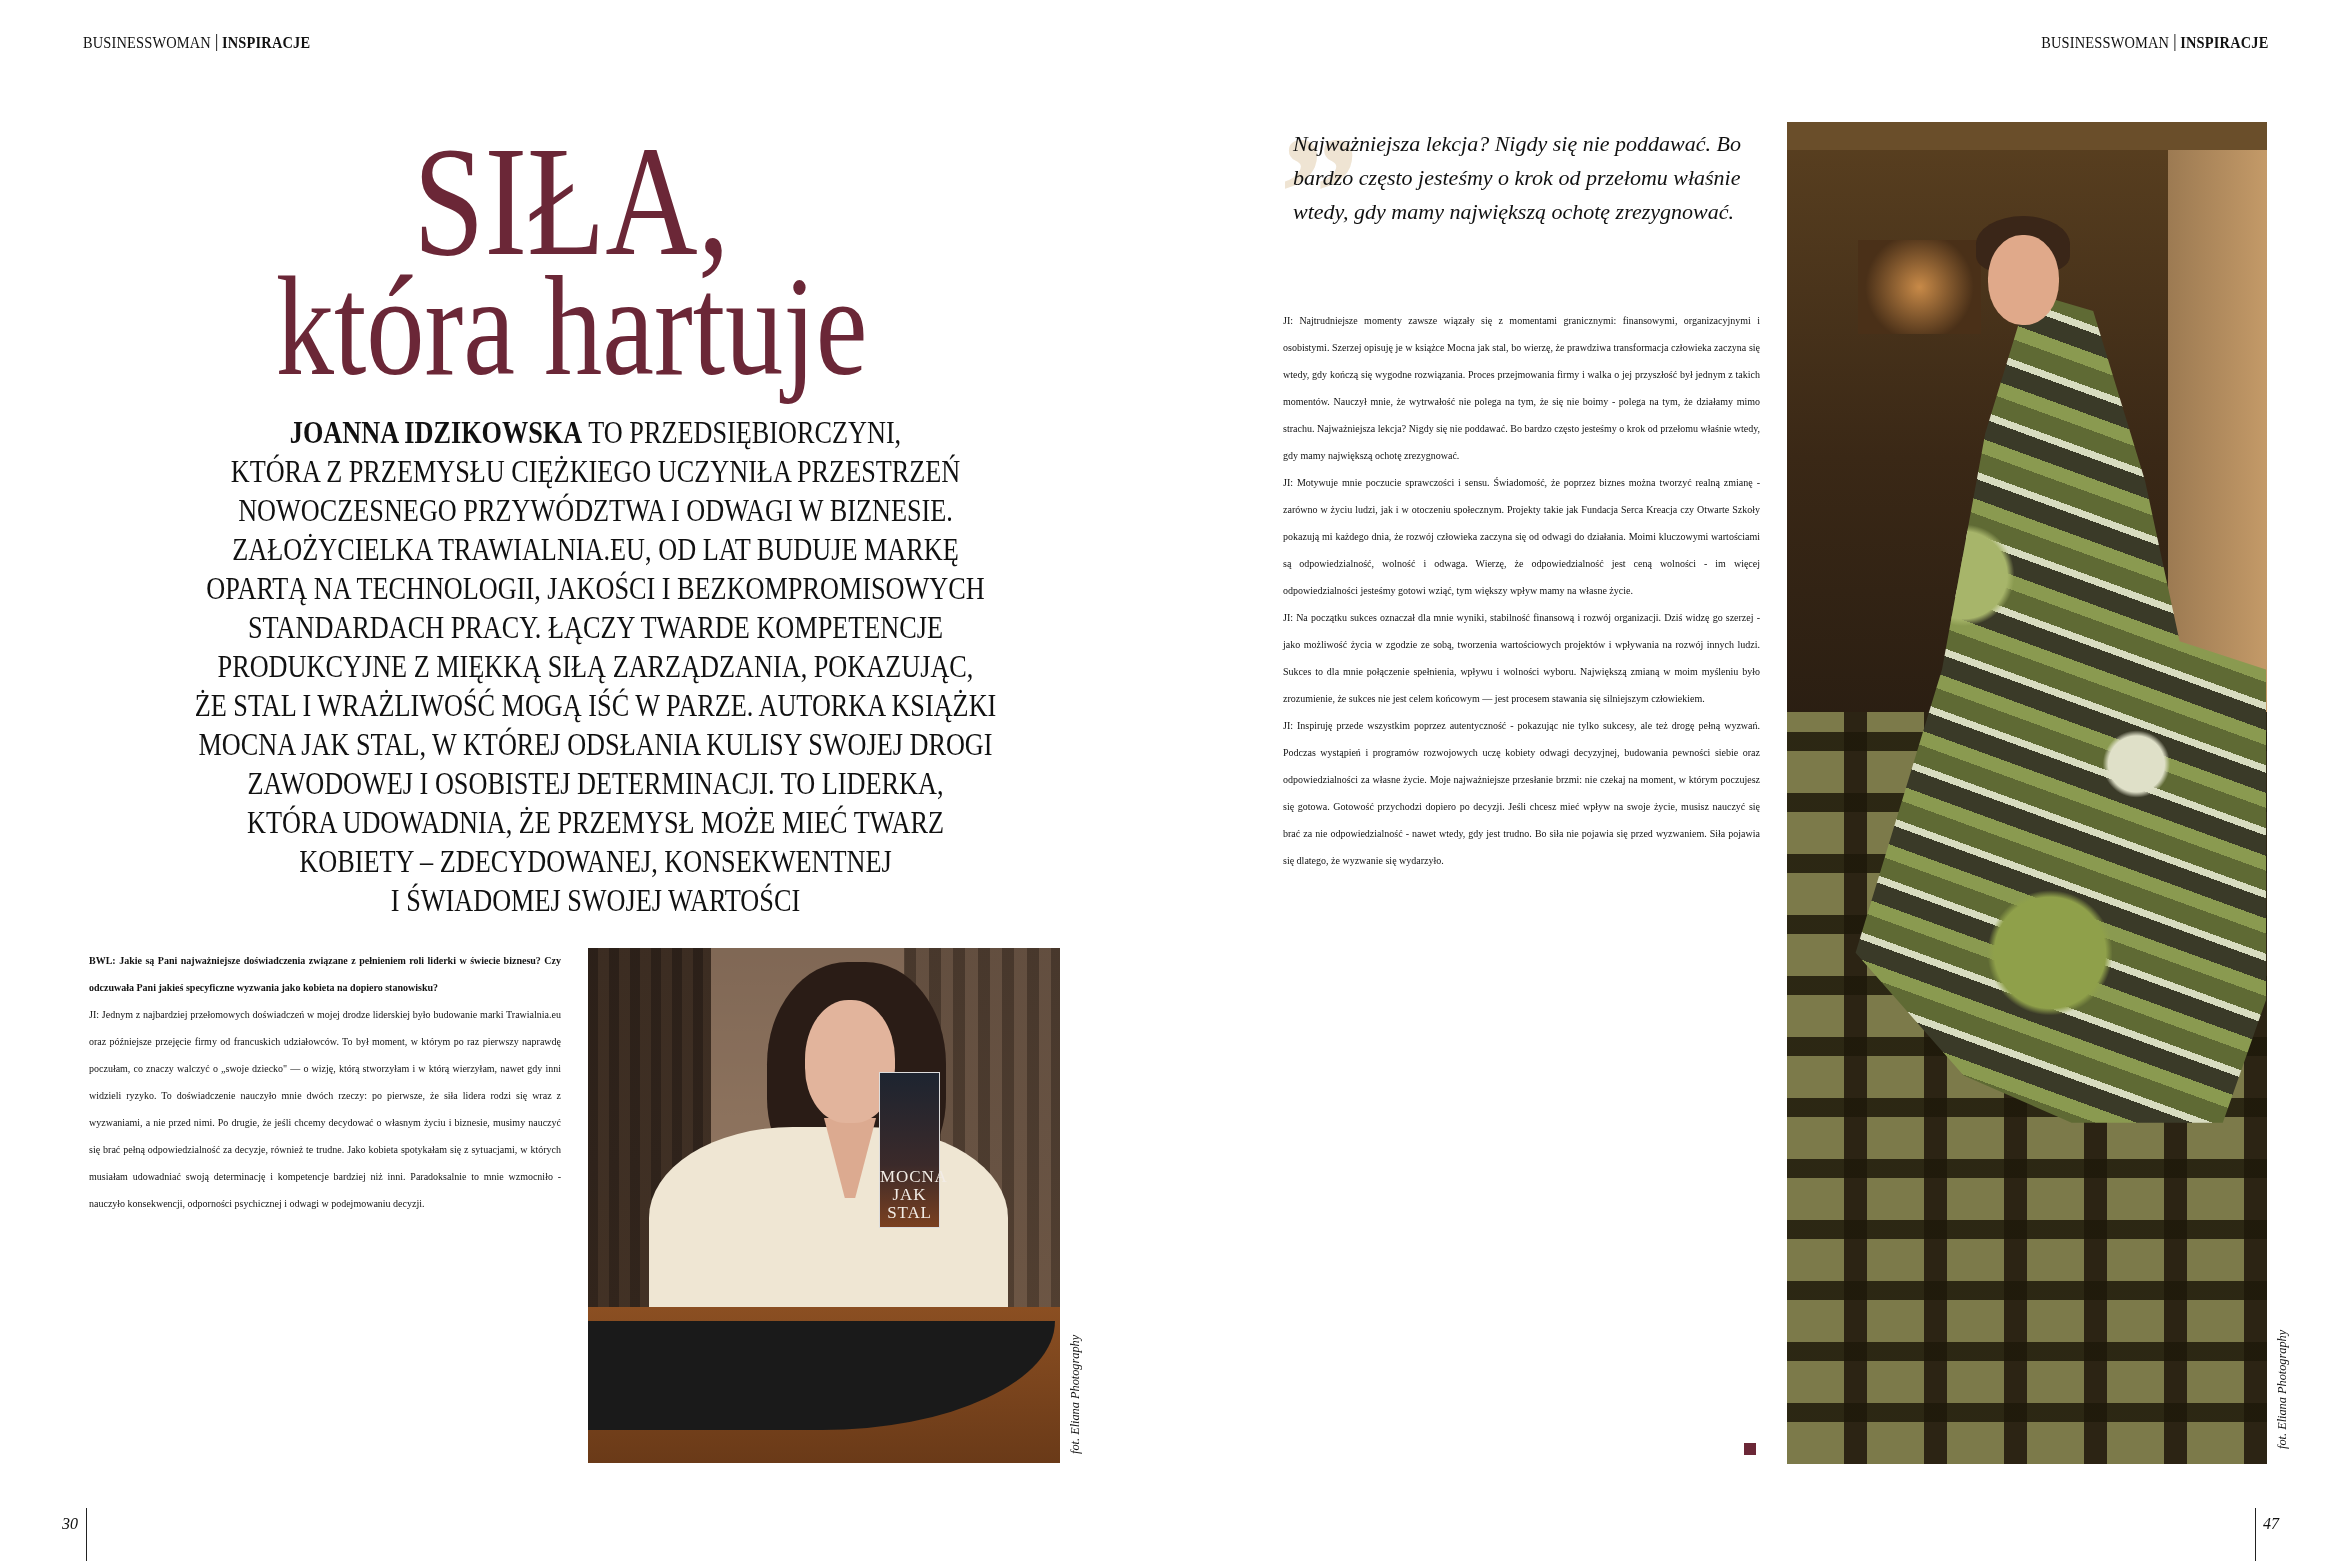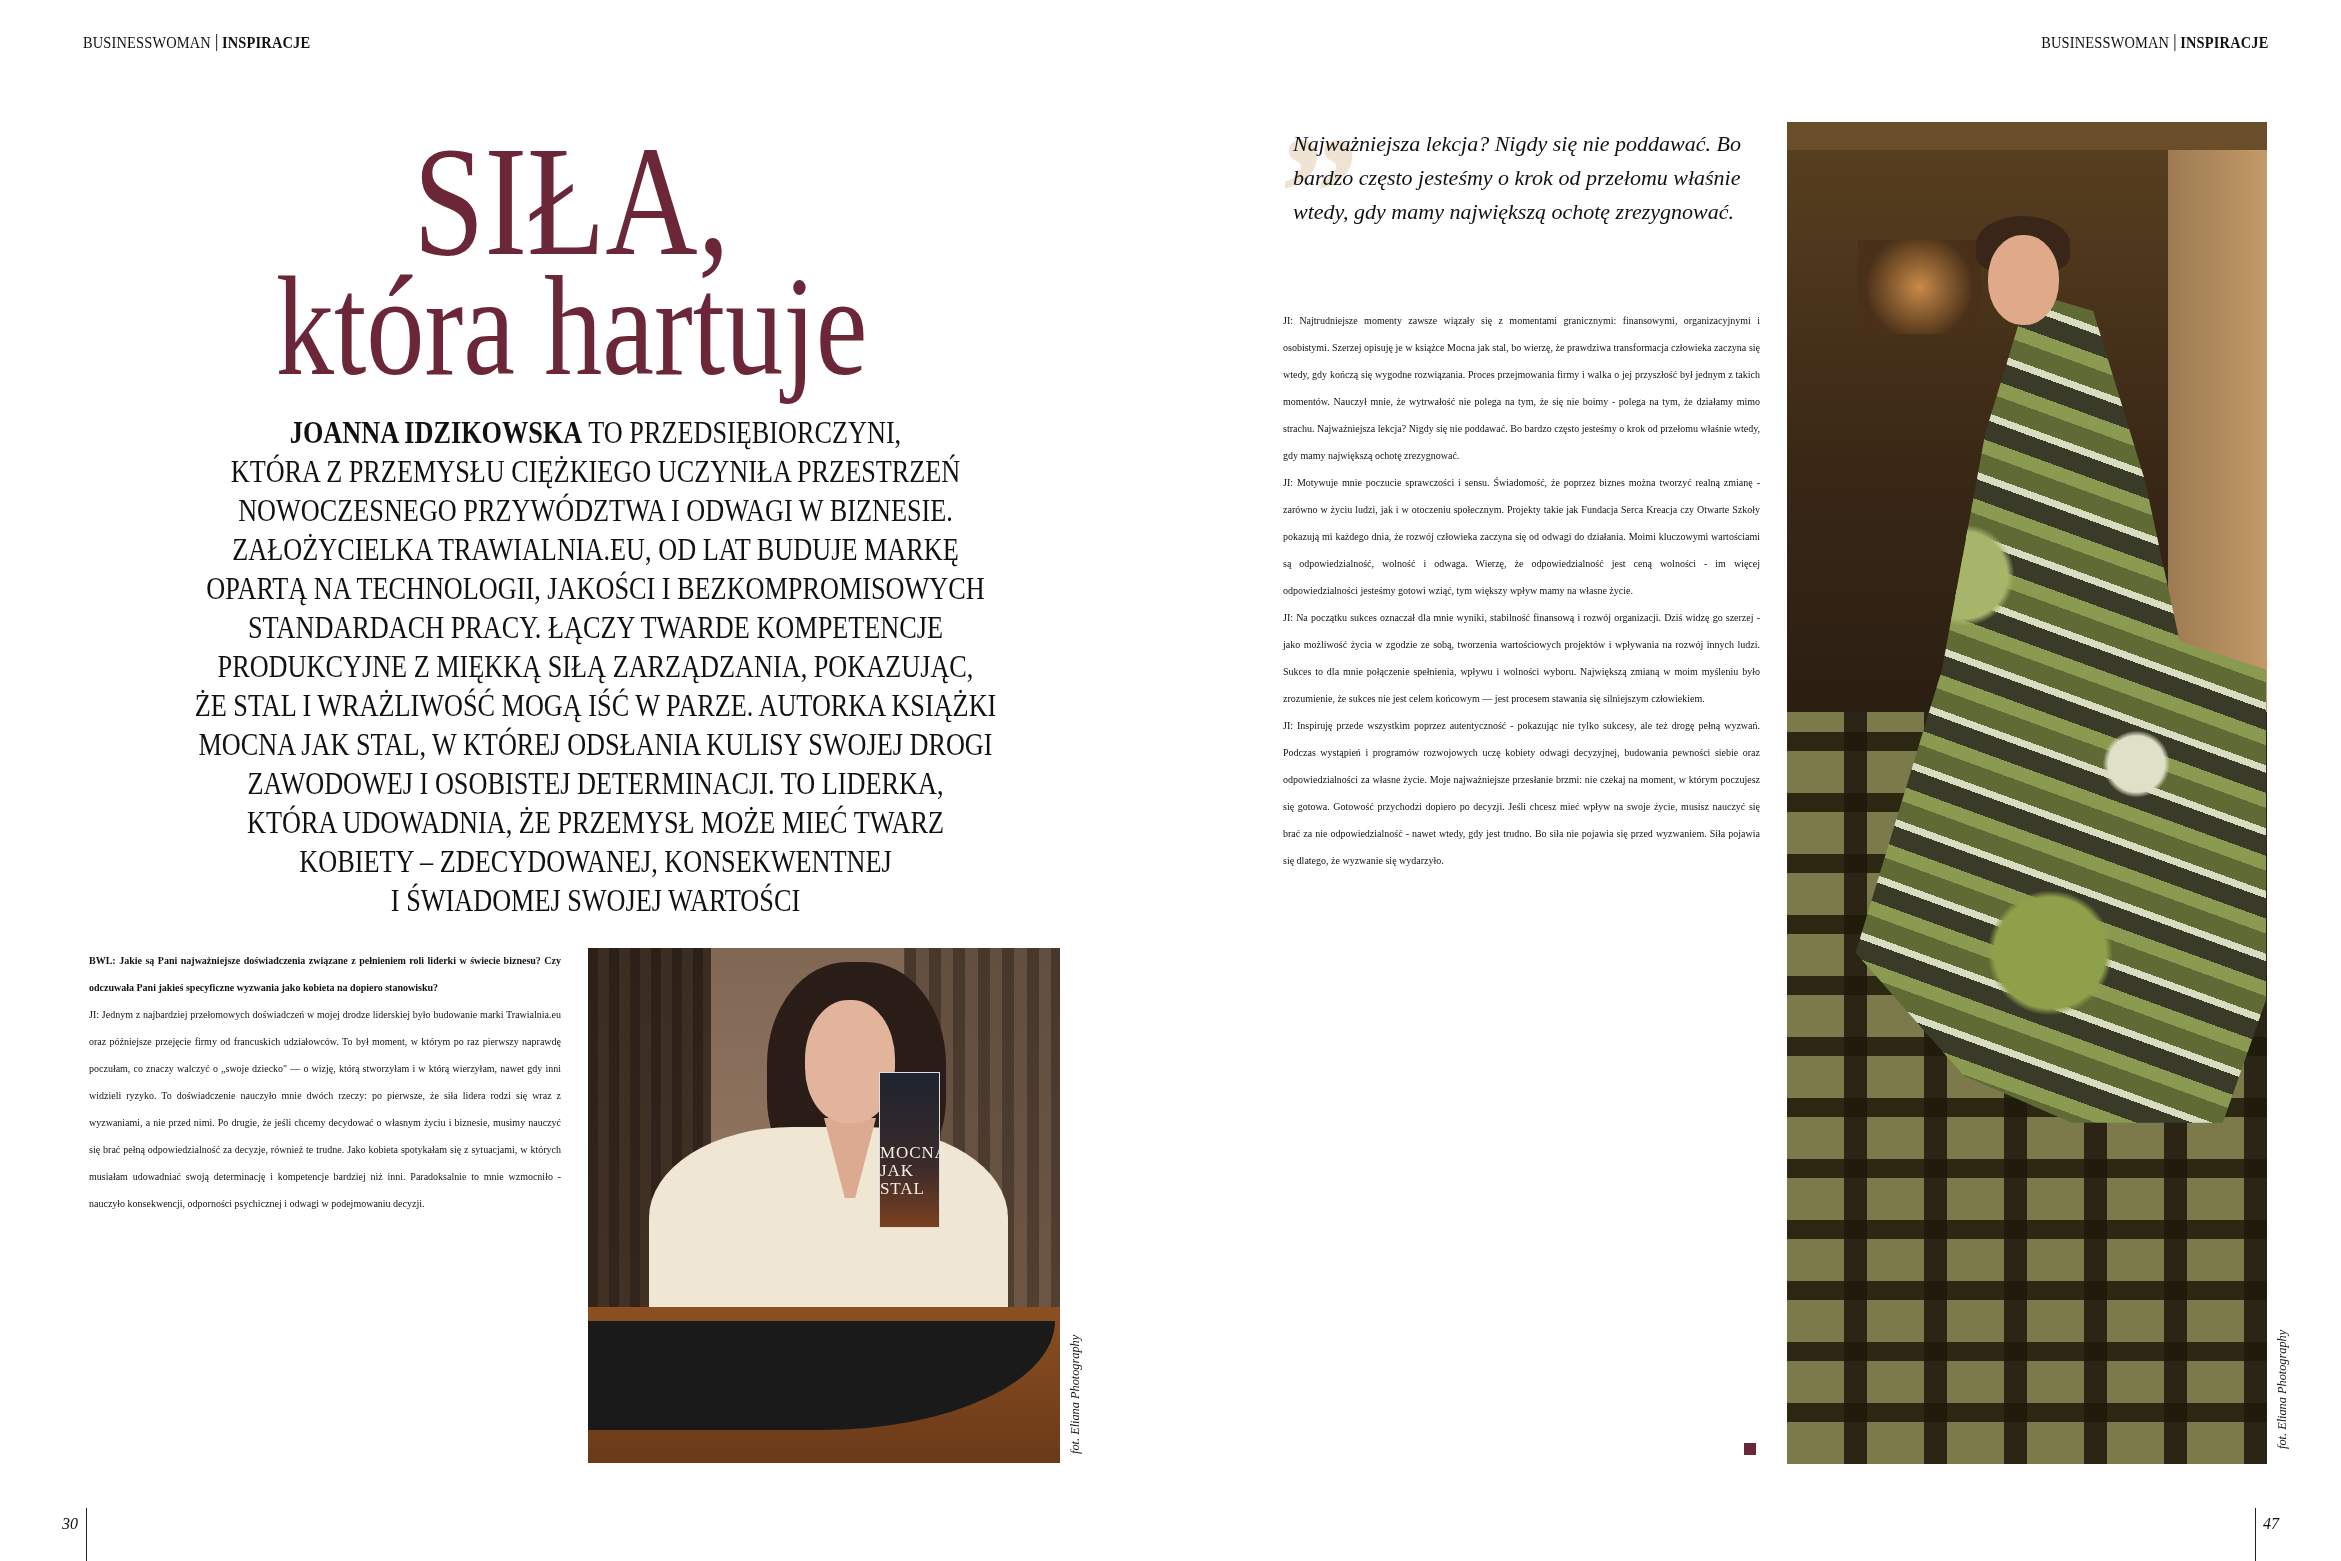--- a/index.html
+++ b/index.html
@@ -46,21 +46,21 @@
   #photo-left .wall { position:absolute; left:123px; top:0; width:194px; height:368px; background: #b99a82; opacity: .55; }
   #photo-left .table { position:absolute; left:0; top:359px; width:472px; height:156px;
     background: linear-gradient(180deg, #8b4f22, #6a3a18); }
   #photo-left .mat { position:absolute; left:0; top:373px; width:467px; height:109px; border-radius: 0 0 50% 0 / 0 0 100% 0;
     background: #1a1a1a; }
   #photo-left .hair { position:absolute; left:179px; top:14px; width:179px; height:227px; border-radius: 45% 45% 40% 40%; background:#2a1c16; }
   #photo-left .face { position:absolute; left:217px; top:52px; width:90px; height:123px; border-radius: 48% 48% 45% 45%; background:#e2b49c; }
   #photo-left .jacket { position:absolute; left:61px; top:179px; width:359px; height:227px; border-radius: 40% 40% 8% 8%; background:#efe6d3; }
   #photo-left .neck { position:absolute; left:236px; top:170px; width:52px; height:80px; background:#dcaa90; clip-path: polygon(0 0, 100% 0, 60% 100%, 40% 100%); }
   #photo-left .book-inner { position:absolute; left:291px; top:124px; width:61px; height:156px; background: linear-gradient(180deg,#1d2430,#3b2a2a 60%,#7a4020);
-    border:0.9px solid #ddd; color:#f2ece6; text-align:left; font-size: 17px; line-height: 18px; padding-top: 71px; box-sizing: border-box; letter-spacing: 0.9px; }
+    border:0.9px solid #ddd; color:#f2ece6; text-align:center; font-size: 17px; line-height: 18px; padding-top: 95px; box-sizing: border-box; letter-spacing: 0.9px; }
 
   #photo-right { left: 1787px; top: 122px; width: 480px; height: 1342px;
     background: linear-gradient(180deg, #5a4020 0%, #3a2816 25%, #2a1e12 45%, #3a3220 60%, #4a4a2a 100%); }
   #photo-right .ceiling { position:absolute; left:0; top:0; width:100%; height:28px; background:#6a4e2a; }
   #photo-right .wallr { position:absolute; right:0; top:28px; width:99px; height:803px; background: linear-gradient(90deg,#9c7a52,#c49a68); }
   #photo-right .hall { position:absolute; left:71px; top:118px; width:123px; height:94px; background: radial-gradient(circle at 50% 50%, #c88a48, #4a3018 70%); }
   #photo-right .carpet { position:absolute; left:0; top:590px; width:100%; height:752px;
     background:
       repeating-linear-gradient(0deg, transparent 0 42px, rgba(30,25,10,.85) 42px 61px),
       repeating-linear-gradient(90deg, #7c7a4a 0 57px, #2c2414 57px 80px); }

